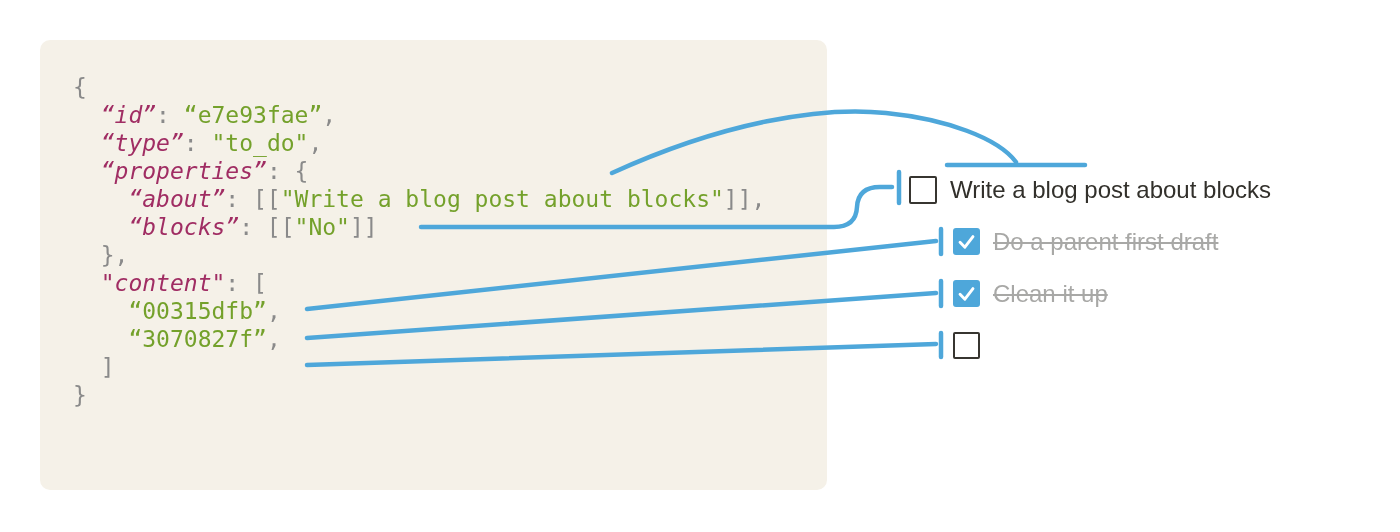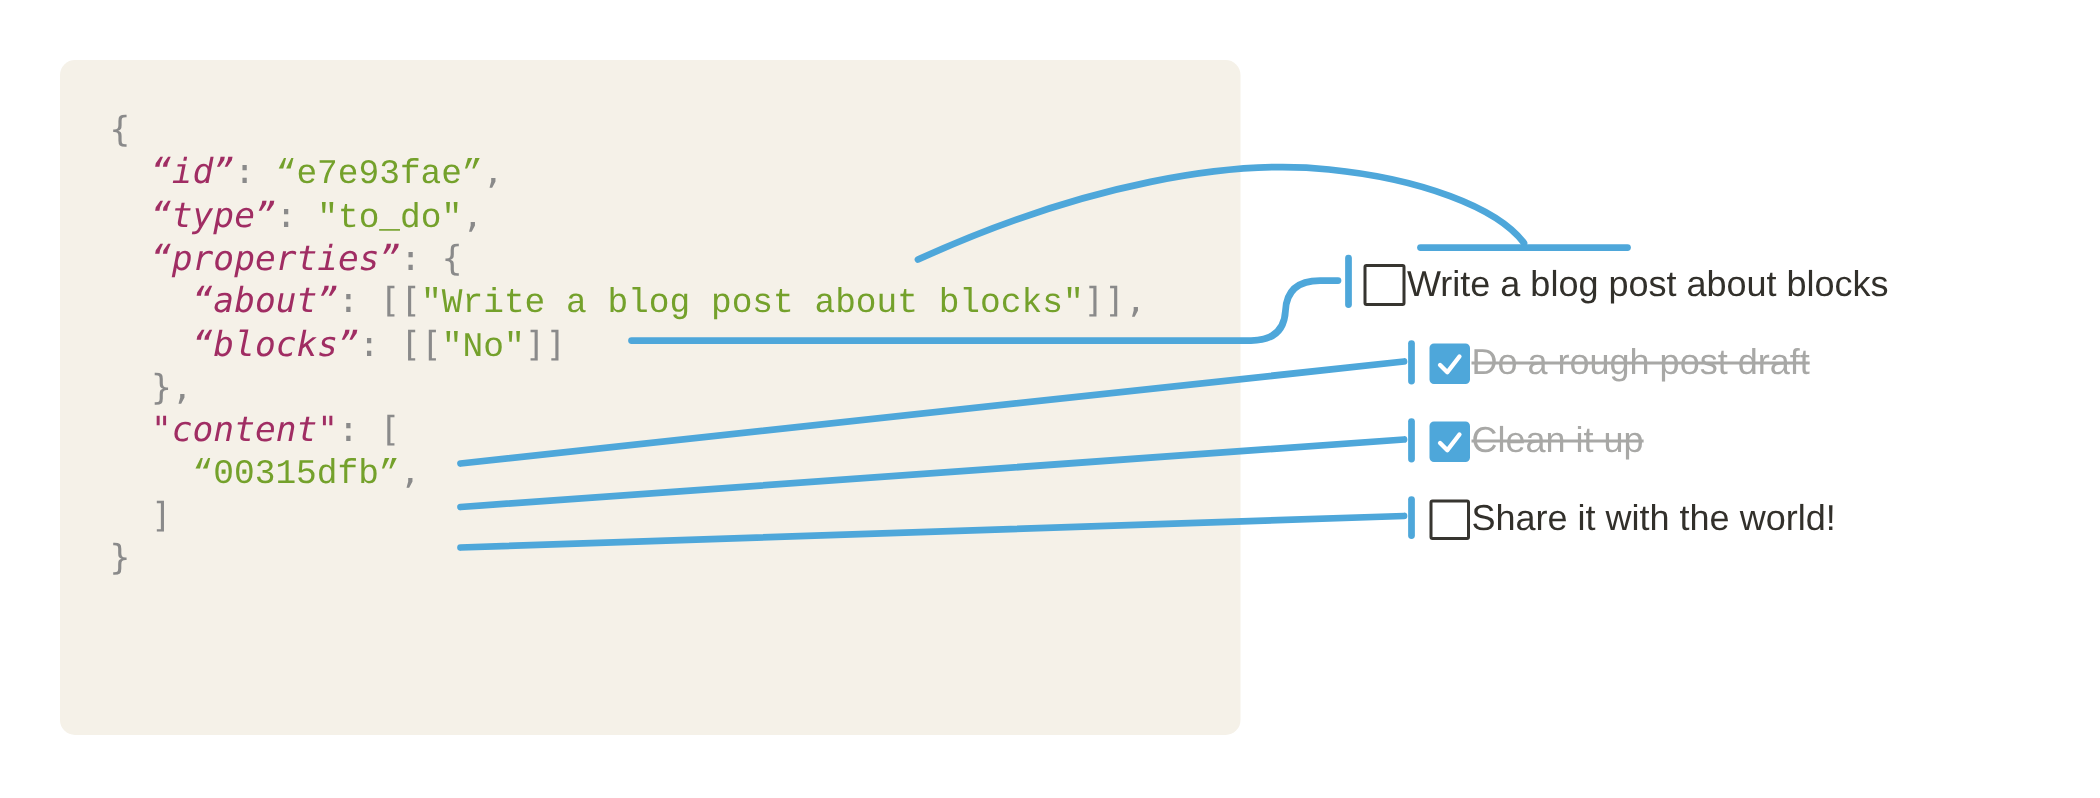--- a/index.html
+++ b/index.html
@@ -32,42 +32,42 @@
     padding:33px 0 0 33px;
     overflow:hidden;
   }
   .code-line{
     font-family:"DejaVu Sans Mono", monospace;
     font-size:23px;
     line-height:28px;
     white-space:pre;
   }
   .tok-k{color:var(--tok-k);font-style:italic;}
-  .tok-v{color:var(--tok-v);font-family:Liberation Mono, monospace;}
+  .tok-v{color:var(--tok-v);}
   .tok-p{color:var(--tok-p);}
   
   .arrows{
     position:absolute;
     left:0; top:0;
     width:1400px; height:532px;
     pointer-events:none;
     color:var(--accent);
   }
   .arrows path{
     fill:none;
     stroke:currentColor;
     stroke-width:4.5;
     stroke-linecap:round;
   }
   
   .todo-item{
     position:absolute;
     display:flex;
-    align-items:flex-end;
-    gap:1px;
+    align-items:flex-start;
+    gap:13px;
     height:28px;
     cursor:default;
   }
   .todo-item:nth-child(1){left:909px; top:176px;}
   .todo-item:nth-child(2){left:953px; top:228px;}
   .todo-item:nth-child(3){left:953px; top:280px;}
   .todo-item:nth-child(4){left:953px; top:332px;}
   .cb{
     width:27px; height:27px;
     flex:0 0 auto;
@@ -106,20 +106,21 @@
     <div id="code-lines">
         <div class="code-line"><span class="tok-p">{</span></div>
         <div class="code-line"><span class="tok-p">  </span><span class="tok-k">“id”</span><span class="tok-p">: </span><span class="tok-v">“e7e93fae”</span><span class="tok-p">,</span></div>
         <div class="code-line"><span class="tok-p">  </span><span class="tok-k">“type”</span><span class="tok-p">: </span><span class="tok-v">"to_do"</span><span class="tok-p">,</span></div>
         <div class="code-line"><span class="tok-p">  </span><span class="tok-k">“properties”</span><span class="tok-p">: {</span></div>
         <div class="code-line"><span class="tok-p">    </span><span class="tok-k">“about”</span><span class="tok-p">: [[</span><span class="tok-v">"Write a blog post about blocks"</span><span class="tok-p">]],</span></div>
         <div class="code-line"><span class="tok-p">    </span><span class="tok-k">“blocks”</span><span class="tok-p">: [[</span><span class="tok-v">"No"</span><span class="tok-p">]]</span></div>
         <div class="code-line"><span class="tok-p">  },</span></div>
         <div class="code-line"><span class="tok-p">  </span><span class="tok-k">"content"</span><span class="tok-p">: [</span></div>
         <div class="code-line"><span class="tok-p">    </span><span class="tok-v">“00315dfb”</span><span class="tok-p">,</span></div>
+        <div class="code-line"><span class="tok-p">    </span><span class="tok-v">“3070827f”</span><span class="tok-p">,</span></div>
         <div class="code-line"><span class="tok-p">  ]</span></div>
         <div class="code-line"><span class="tok-p">}</span></div>
       </div>
   </div>
 
   <svg class="arrows" viewBox="0 0 1400 532" xmlns="http://www.w3.org/2000/svg" aria-hidden="true">
     <path d="M612,173 C724,122 822,106 886,113 C946,119 998,138 1016,162"></path>
     <path d="M947,165 H1085"></path>
     <path d="M421,227 H834 Q856,227 857,207 Q858,187 880,187 H892"></path>
     <path d="M899,172 V203"></path>
@@ -135,29 +136,28 @@
       <div class="todo-item parent">
         <span class="cb"></span>
         <span class="todo-label">Write a blog post about blocks</span>
       </div>
       <div class="todo-item done">
         <span class="cb">
           <svg width="21" height="21" viewBox="0 0 26 26">
             <polyline points="5,14 11,20 21,7" fill="none" stroke="#ffffff" stroke-width="3.6" stroke-linecap="round" stroke-linejoin="round"></polyline>
           </svg>
         </span>
-        <span class="todo-label">Do a rough post draft</span>
+        <span class="todo-label">Do a parent first draft</span>
       </div>
       <div class="todo-item done">
         <span class="cb">
           <svg width="21" height="21" viewBox="0 0 26 26">
             <polyline points="5,14 11,20 21,7" fill="none" stroke="#ffffff" stroke-width="3.6" stroke-linecap="round" stroke-linejoin="round"></polyline>
           </svg>
         </span>
         <span class="todo-label">Clean it up</span>
       </div>
       <div class="todo-item">
         <span class="cb"></span>
-        <span class="todo-label">Share it with the world!</span>
       </div>
     </div>
 
 </div>
 
 </body></html>

